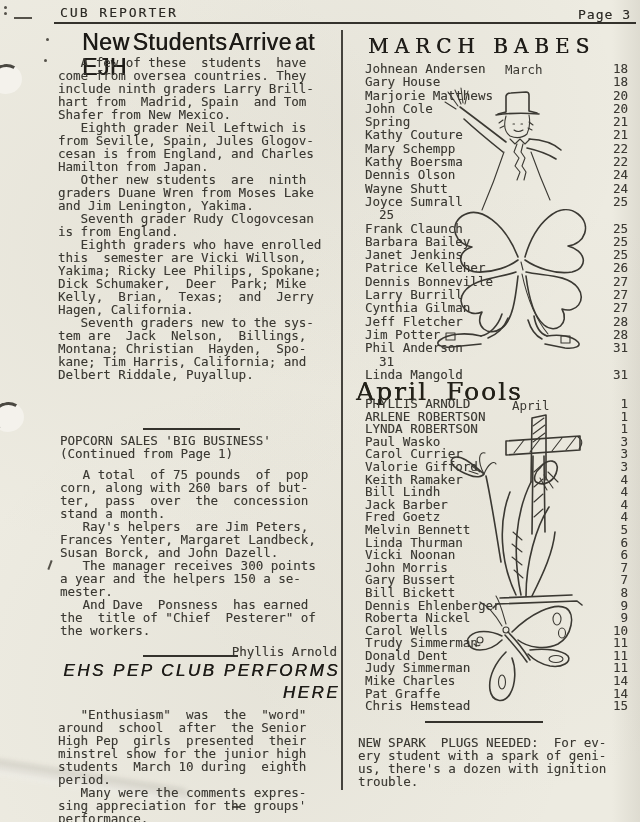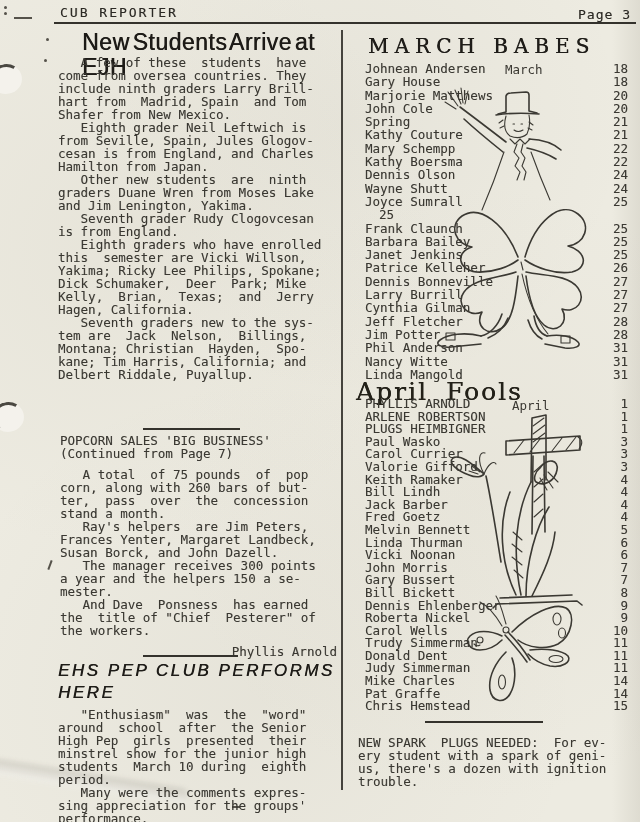--- a/index.html
+++ b/index.html
@@ -17,21 +17,21 @@
   }
   .abs{position:absolute;}
   .mono{font:12.5px/13px "DejaVu Sans Mono", monospace; color:#3a3832; white-space:pre; text-shadow:0.3px 0.3px 0 rgba(54,52,46,0.30);}
   .para{white-space:pre;}
   .rule{position:absolute;height:2px;background:#34322c;}
   .vrule{position:absolute;width:2px;background:#45433d;}
   .hdr{font:13px/14px "DejaVu Sans Mono", monospace; letter-spacing:2px; color:#2c2a25; text-shadow:0.3px 0.3px 0 rgba(44,42,37,0.4);}
   .h-news{font-family:"Liberation Sans", sans-serif; font-size:23px; line-height:25px; color:#1d1b17; word-spacing:-4px; letter-spacing:0.5px; text-shadow:0.5px 0 0 #1d1b17;}
   .h-march{font-family:"DejaVu Serif", serif; font-size:20px; line-height:24px; letter-spacing:6px; color:#1f1d19; text-shadow:0.4px 0 0 #1f1d19;}
   .h-april{font-family:"DejaVu Serif", serif; font-size:25px; line-height:28px; letter-spacing:2px; word-spacing:8px; color:#232119; text-shadow:0.3px 0 0 #232119;}
-  .h-ehs{font-family:"Liberation Sans", sans-serif; font-style:italic; font-size:17px; line-height:22px; letter-spacing:2.5px; color:#1e1c18; text-shadow:0.4px 0 0 #1e1c18;}
+  .h-ehs{font-family:"Liberation Sans", sans-serif; font-style:italic; font-size:17px; line-height:22px; letter-spacing:2.5px; color:#1e1c18; text-shadow:0.4px 0 0 #1e1c18;text-align:right;}
   .byline{text-align:right;}
   .list{display:block;}
   .brow{display:flex; align-items:baseline;}
   .march .brow{height:13.3px; line-height:13.3px;}
   .april .brow{height:12.6px; line-height:12.6px;}
   .bname{flex:1; padding-left:7px; white-space:pre;}
   .bday{width:36px; text-align:right; padding-right:2px;}
   .monthlbl{font:12.5px/13px "DejaVu Sans Mono", monospace; color:#3a3832;}
   svg{display:block;}
   .sk{fill:none;stroke:#3b3933;stroke-width:1.6;stroke-linecap:round;stroke-linejoin:round;}
@@ -85,21 +85,21 @@
 Hagen, California.</div><div class="para">   Seventh graders new to the sys-
 tem are  Jack  Nelson,  Billings,
 Montana; Christian  Hayden,  Spo-
 kane; Tim Harris, California; and
 Delbert Riddale, Puyallup.</div></div>
 
   <div class="rule" style="left:143px;top:428px;width:97px;"></div>
 
   <div class="abs" style="left:60px;top:434px;width:277px;">
     <div class="mono">POPCORN SALES 'BIG BUSINESS'</div>
-    <div class="mono">(Continued from Page 7)</div>
+    <div class="mono">(Continued from Page 1)</div>
     <div style="height:8px;"></div>
     <div class="mono"><div class="para">   A total  of 75 pounds  of  pop
 corn, along with 260 bars of but-
 ter,  pass  over  the  concession
 stand a month.</div><div class="para">   Ray's helpers  are Jim Peters,
 Frances Yenter, Margaret Landbeck,
 Susan Borck, and John Dazell.</div><div class="para">   The manager receives 300 points
 a year and the helpers 150 a se-
 mester.</div><div class="para">   And Dave  Ponsness  has earned
 the  title of "Chief  Pesterer" of
@@ -183,38 +183,37 @@
     </div><div class="brow">
       <span class="bname">Jeff Fletcher</span>
       <span class="bday">28</span>
     </div><div class="brow">
       <span class="bname">Jim Potter</span>
       <span class="bday">28</span>
     </div><div class="brow">
       <span class="bname">Phil Anderson</span>
       <span class="bday">31</span>
     </div><div class="brow">
-      <span class="bname">Nancy Witte</span>
       <span class="bday">31</span>
     </div><div class="brow">
       <span class="bname">Linda Mangold</span>
       <span class="bday">31</span>
     </div></div>
   <div class="abs monthlbl" style="left:505px;top:63px;">March</div>
 
   <div class="abs h-april" style="left:356px;top:378px;">April Fools</div>
 
   <div class="abs mono list april" style="left:358px;top:398px;width:272px;"><div class="brow">
       <span class="bname">PHYLLIS ARNOLD</span>
       <span class="bday">1</span>
     </div><div class="brow">
       <span class="bname">ARLENE ROBERTSON</span>
       <span class="bday">1</span>
     </div><div class="brow">
-      <span class="bname">PLUGS HEIMBIGNER</span>
+      <span class="bname">LYNDA ROBERTSON</span>
       <span class="bday">1</span>
     </div><div class="brow">
       <span class="bname">Paul Wasko</span>
       <span class="bday">3</span>
     </div><div class="brow">
       <span class="bname">Carol Currier</span>
       <span class="bday">3</span>
     </div><div class="brow">
       <span class="bname">Valorie Gifford</span>
       <span class="bday">3</span>

